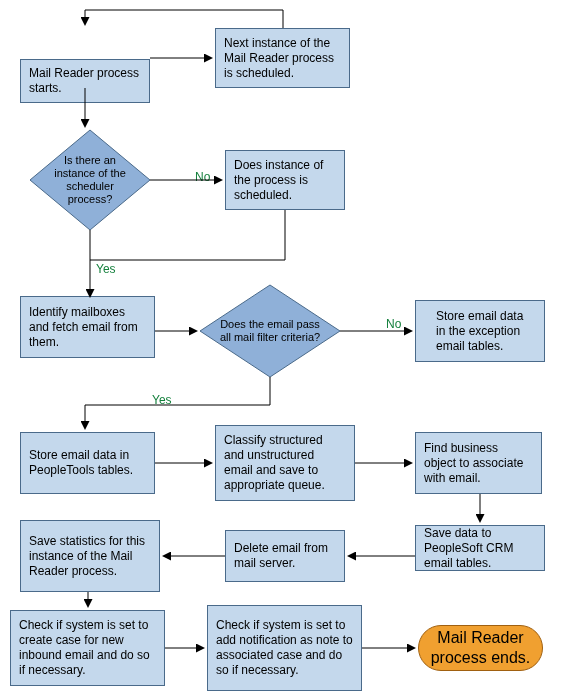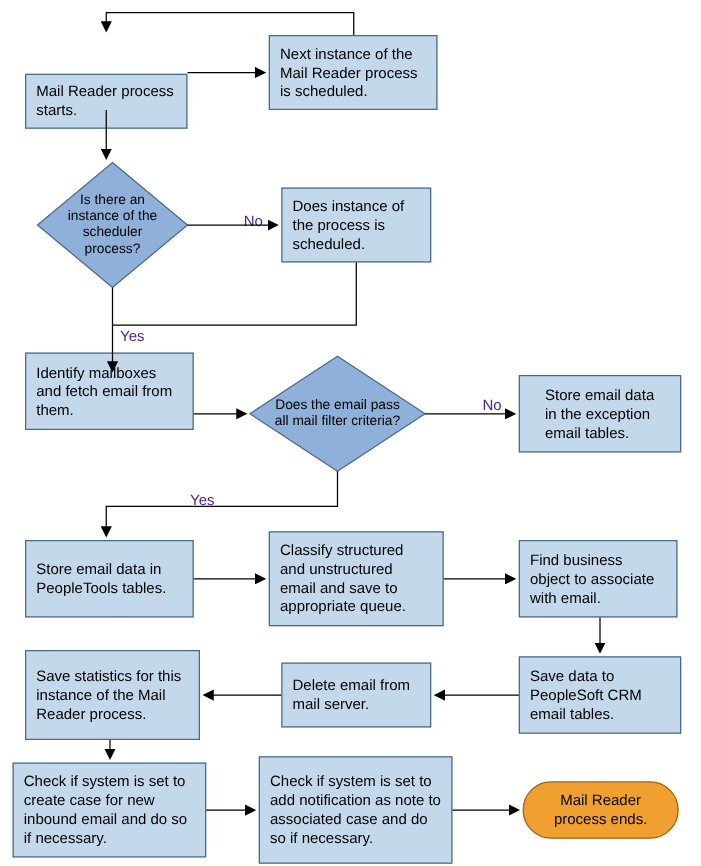--- a/index.html
+++ b/index.html
@@ -31,21 +31,21 @@
   .terminator {
     position: absolute;
     background: #f0a030;
     border: 1px solid #a06010;
     border-radius: 30px;
     box-sizing: border-box;
     display: flex;
     align-items: center;
     justify-content: flex-start;
     padding: 4px 8px;
-    font-size: 12px;
+    font-size: 16px;
     text-align: center;
     line-height: 1.25;
   }
   .diamond-wrap {
     position: absolute;
   }
   .diamond {
     position: absolute;
     left: 0; top: 0; right: 0; bottom: 0;
     overflow: visible;
@@ -63,21 +63,21 @@
     justify-content: center;
     text-align: center;
     font-size: 11px;
     line-height: 1.2;
     padding: 0 18px;
     box-sizing: border-box;
   }
   .edge-label {
     position: absolute;
     font-size: 12px;
-    color: #4c1d95;
+    color: #15803d;
     background: transparent;
   }
   svg.arrows {
     position: absolute;
     left: 0; top: 0;
     width: 561px;
     height: 693px;
     pointer-events: none;
   }
   .arrows line, .arrows polyline {
@@ -102,21 +102,21 @@
     <svg class="diamond" viewBox="0 0 120 100" preserveAspectRatio="none">
       <polygon points="60,0 120,50 60,100 0,50"></polygon>
     </svg>
     <div class="diamond-text">Is there an instance of the scheduler process?</div>
   </div>
 
   <div class="box" style="left:225px; top:150px; width:120px; height:60px;">
     <span class="txt">Does instance of the process is scheduled.</span>
   </div>
 
-  <div class="box" style="left:20px; top:282px; width:135px; height:62px;">
+  <div class="box" style="left:20px; top:296px; width:135px; height:62px;">
     <span class="txt">Identify mailboxes and fetch email from them.</span>
   </div>
 
   <div class="diamond-wrap" style="left:200px; top:285px; width:140px; height:92px;">
     <svg class="diamond" viewBox="0 0 140 92" preserveAspectRatio="none">
       <polygon points="70,0 140,46 70,92 0,46"></polygon>
     </svg>
     <div class="diamond-text">Does the email pass all mail filter criteria?</div>
   </div>
 
@@ -133,21 +133,21 @@
   <div class="box" style="left:415px; top:432px; width:127px; height:62px;">
     <span class="txt">Find business object to associate with email.</span>
   </div>
 
   <div class="box" style="left:20px; top:520px; width:140px; height:72px;">
     <span class="txt">Save statistics for this instance of the Mail Reader process.</span>
   </div>
   <div class="box" style="left:225px; top:530px; width:120px; height:52px;">
     <span class="txt">Delete email from mail server.</span>
   </div>
-  <div class="box" style="left:415px; top:525px; width:130px; height:62px;">
+  <div class="box" style="left:415px; top:525px; width:130px; height:46px;">
     <span class="txt">Save data to PeopleSoft CRM email tables.</span>
   </div>
 
   <div class="box" style="left:10px; top:610px; width:155px; height:76px;">
     <span class="txt">Check if system is set to create case for new inbound email and do so if necessary.</span>
   </div>
   <div class="box" style="left:207px; top:605px; width:155px; height:86px;">
     <span class="txt">Check if system is set to add notification as note to associated case and do so if necessary.</span>
   </div>
   <div class="terminator" style="left:418px; top:625px; width:125px; height:46px;">

